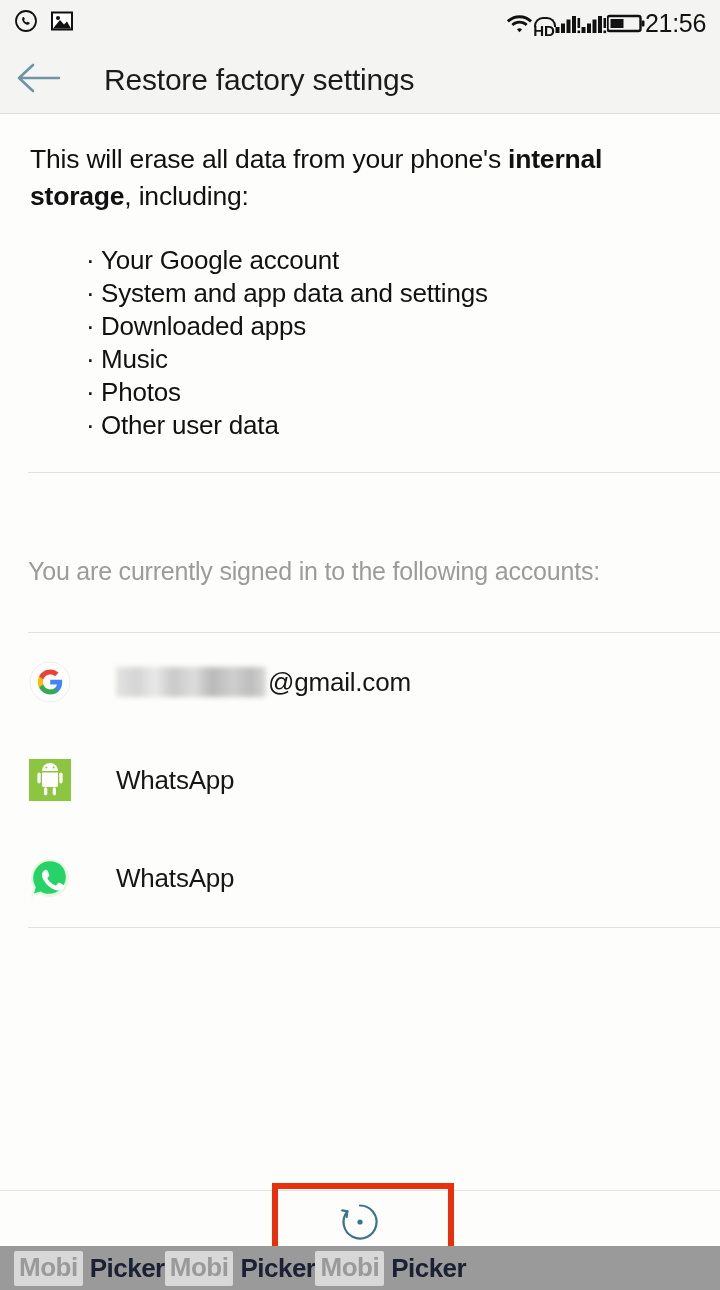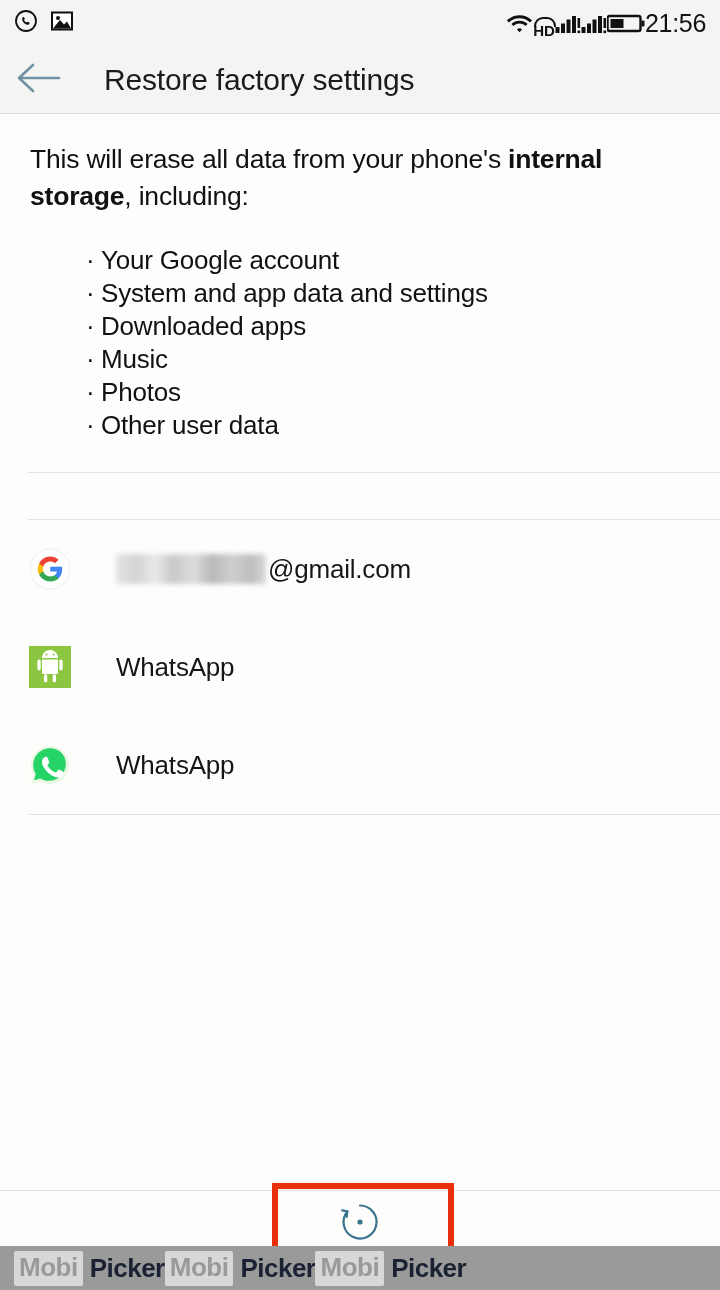--- a/index.html
+++ b/index.html
@@ -310,20 +310,21 @@
         <div class="bullet-item"><span class="dot">·</span><span>System and app data and settings</span></div>
         <div class="bullet-item"><span class="dot">·</span><span>Downloaded apps</span></div>
         <div class="bullet-item"><span class="dot">·</span><span>Music</span></div>
         <div class="bullet-item"><span class="dot">·</span><span>Photos</span></div>
         <div class="bullet-item"><span class="dot">·</span><span>Other user data</span></div>
       </div>
     </div>
 
     <div class="divider" id="divider-1"></div>
 
+    <div id="accounts-heading">You are currently signed in to the following accounts:</div>
 
     <div class="divider" id="divider-2"></div>
 
     <div class="account-row">
       <div class="account-icon">
         <svg width="42" height="42" viewBox="0 0 42 42">
           <circle cx="21" cy="21" r="20" fill="#fefefe" stroke="#eeeeee" stroke-width="1"></circle>
           <g transform="translate(8.5,8.5) scale(0.52)">
             <path d="M47.5 24.5c0-1.7-.15-3.35-.43-4.95H24.5v9.35h12.9c-.55 3-2.25 5.55-4.8 7.25v6h7.75c4.55-4.18 7.15-10.35 7.15-17.65z" fill="#4285f4"></path>
             <path d="M24.5 48c6.48 0 11.92-2.15 15.88-5.83l-7.75-6c-2.15 1.45-4.9 2.3-8.13 2.3-6.25 0-11.55-4.22-13.45-9.9H3.05v6.2C6.98 42.6 15.08 48 24.5 48z" fill="#34a853"></path>

